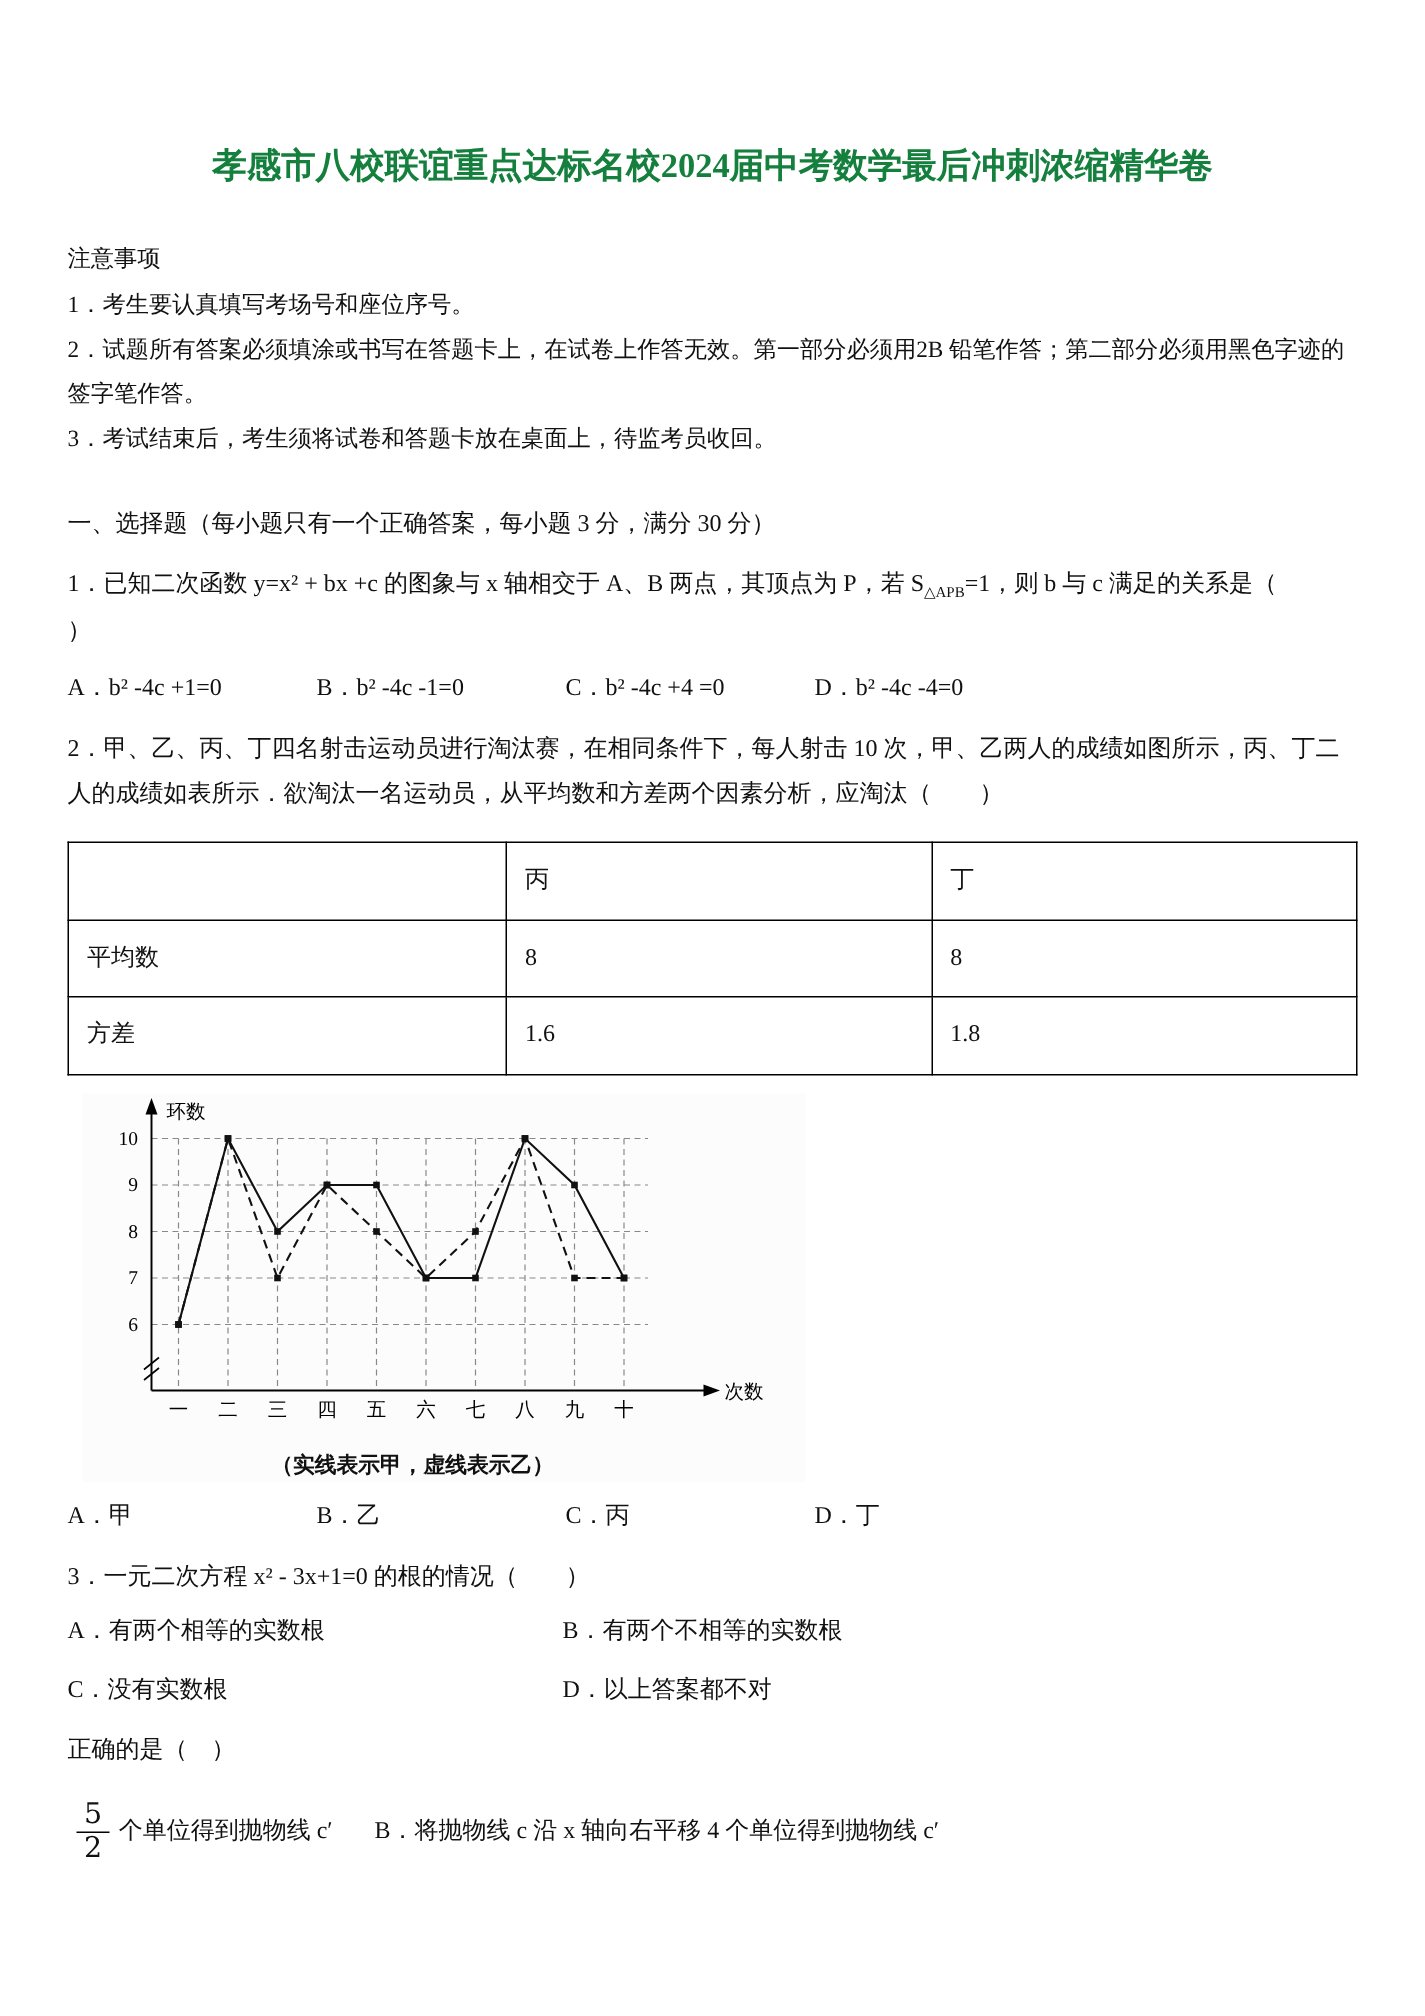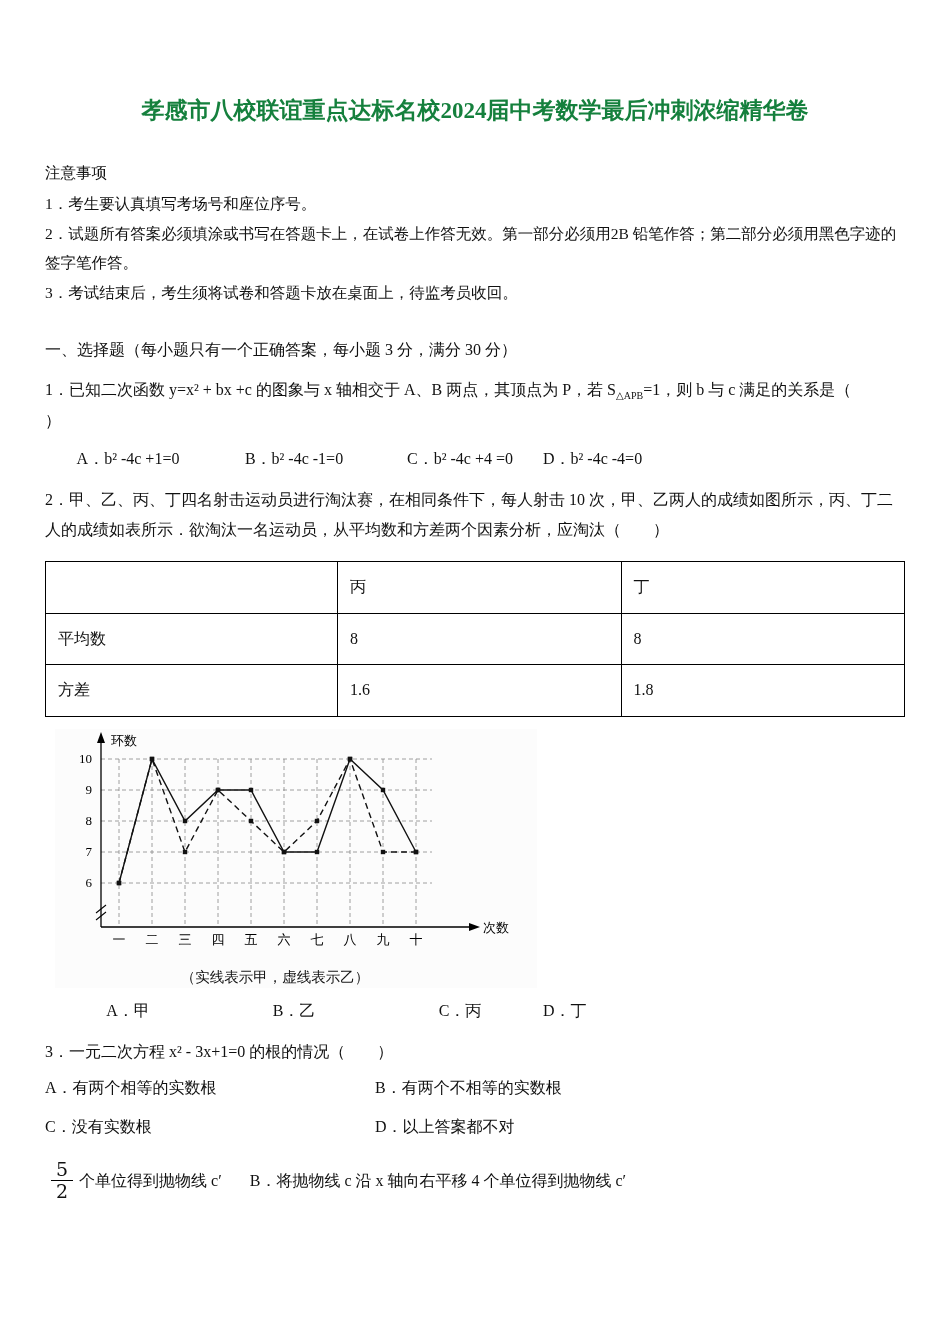--- a/index.html
+++ b/index.html
@@ -13,40 +13,41 @@
     text-align:center;font-size:23px;font-weight:bold;color:#15803d;
     margin:0 0 22px 0;line-height:1.3;
   }
   .notice{font-size:15.5px;margin-top:32px;}
   .notice-label{margin-bottom:2px;}
   .notice-item{margin:0;}
   .section-heading{margin-top:28px;}
   .q{margin-top:10px;}
   .q-text{margin:0;}
   .options-row{display:flex;margin:8px 0 4px 0;}
-  .options-row .opt{width:166px;flex:0 0 auto;text-align:center;}
+  .options-row .opt{width:166px;flex:0 0 auto;}
   .options-row .opt:last-child{width:auto;}
   table.score{
     border-collapse:collapse;width:100%;margin:16px 0 10px 0;
     font-size:16px;
   }
   table.score td{
     border:1.6px solid #000;padding:10px 12px;height:28px;
     vertical-align:middle;text-align:left;
   }
   table.score td:nth-child(1){width:34%;}
   table.score td:nth-child(2){width:33%;}
   table.score td:nth-child(3){width:33%;}
   .figure{
     width:482px;margin:12px 0 4px 10px;background:#fcfcfc;
   }
   .figure svg{display:block;}
   .chart-caption{
     text-align:center;font-size:14.5px;width:400px;margin:0 0 2px 20px;
     line-height:1.5;
+    font-weight:bold;
   }
   .opts-grid{
     display:grid;grid-template-columns:330px auto;row-gap:8px;margin:6px 0;
   }
   .q4-optline{
     display:flex;align-items:center;margin-top:10px;min-height:58px;
   }
   .frac{
     display:inline-block;text-align:center;vertical-align:middle;
     font-family:"DejaVu Serif",serif;font-size:19px;line-height:1.15;
@@ -185,20 +186,21 @@
     <div class="q-text">3．一元二次方程 x² - 3x+1=0 的根的情况（　　）</div>
     <div class="opts-grid">
       <span>A．有两个相等的实数根</span>
       <span>B．有两个不相等的实数根</span>
       <span>C．没有实数根</span>
       <span>D．以上答案都不对</span>
     </div>
   </div>
 
   <div class="q">
+    <div class="q-text">正确的是（　）</div>
     <div class="q4-optline">
       <span class="frac">
         <span class="num">5</span>
         <span class="den">2</span>
       </span>
       <span>个单位得到抛物线 c′</span>
       <span class="q4-b">B．将抛物线 c 沿 x 轴向右平移 4 个单位得到抛物线 c′</span>
     </div>
   </div>
 

